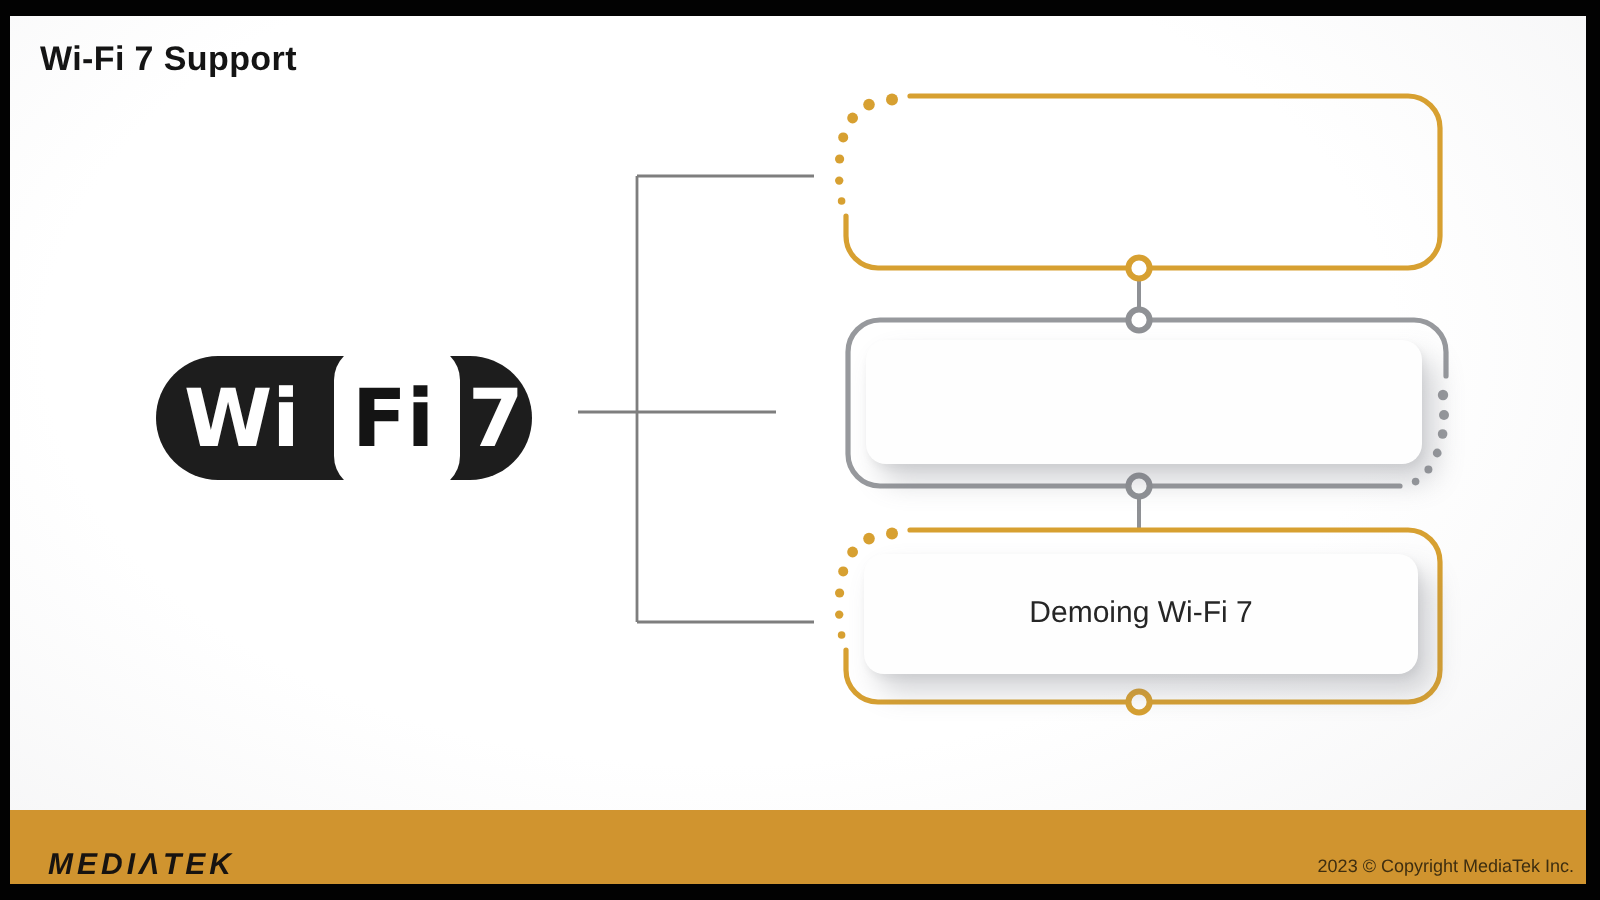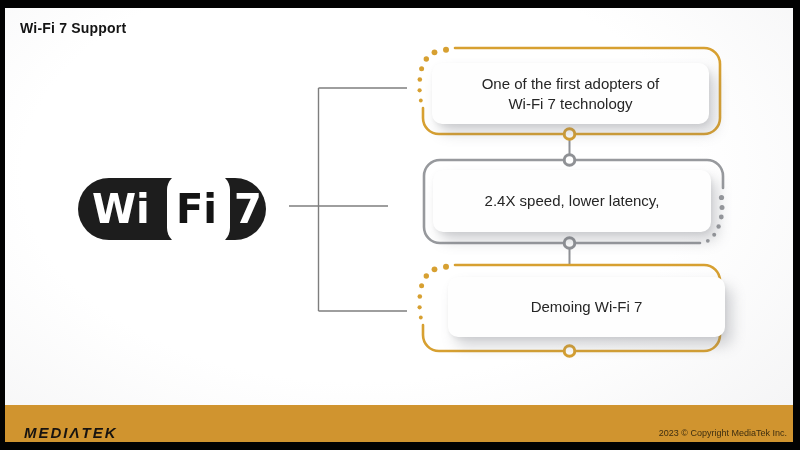--- a/index.html
+++ b/index.html
@@ -16,21 +16,21 @@
   .slide {
     position: absolute;
     left: 5px; top: 8px;
     width: 788px; height: 434px;
     background: radial-gradient(ellipse at 45% 38%, #ffffff 55%, #f3f3f4 100%);
   }
 
   .page-title {
     position: absolute;
     left: 20px; top: 20px;
-    font-size: 14px;
+    font-size: 17px;
     font-weight: 700;
     color: #141414;
     letter-spacing: 0.2px;
   }
 
   #diagram {
     position: absolute;
     left: 0; top: 0;
     width: 800px; height: 450px;
     pointer-events: none;
@@ -58,21 +58,21 @@
     justify-content: center;
     text-align: center;
   }
   .card-line {
     font-size: 15px;
     line-height: 20px;
     color: #262626;
   }
   #card-1 { left: 432px; top: 63px;  width: 277px; height: 61px; }
   #card-2 { left: 433px; top: 170px; width: 278px; height: 62px; }
-  #card-3 { left: 448px; top: 277px; width: 277px; height: 60px; }
+  #card-3 { left: 432px; top: 277px; width: 277px; height: 60px; }
 
   .footer-bar {
     position: absolute;
     left: 5px; top: 405px;
     width: 788px; height: 37px;
     background: #D0942F;
   }
   .brand-logo {
     position: absolute;
     left: 19px; top: 19px;
@@ -162,26 +162,21 @@
         <circle cx="426.3" cy="276" r="2.7"></circle>
         <circle cx="421.6" cy="285.7" r="2.5"></circle>
         <circle cx="419.8" cy="296.5" r="2.3"></circle>
         <circle cx="419.6" cy="307.3" r="2.1"></circle>
         <circle cx="420.8" cy="317.5" r="1.9"></circle>
       </g>
       <circle cx="569.5" cy="351" r="5.3" fill="#ffffff" stroke="#D7A031" stroke-width="3"></circle>
     </g>
   </svg>
 
-  <div class="card" id="card-1">
-    <div class="card-line">One of the first adopters of</div>
-    <div class="card-line">Wi-Fi 7 technology</div>
-  </div>
   <div class="card" id="card-2">
-    <div class="card-line">2.4X speed, lower latency,</div>
   </div>
   <div class="card" id="card-3">
     <div class="card-line">Demoing Wi-Fi 7</div>
   </div>
 
   <div class="footer-bar">
     <div class="brand-logo">MEDIΛTEK</div>
     <div class="copyright">2023 © Copyright MediaTek Inc.</div>
   </div>
 

